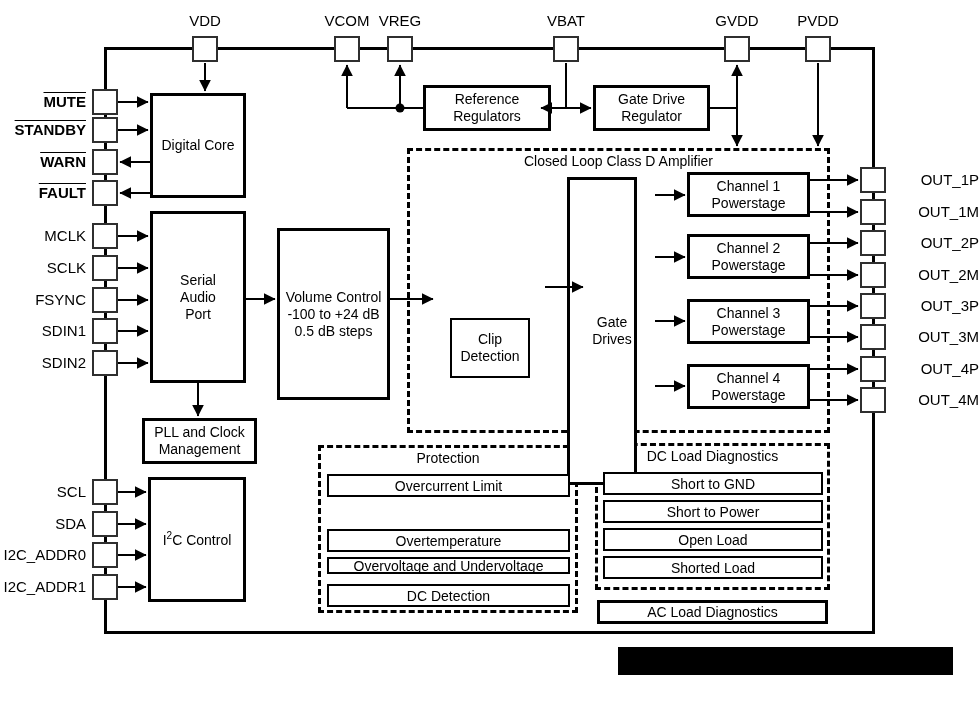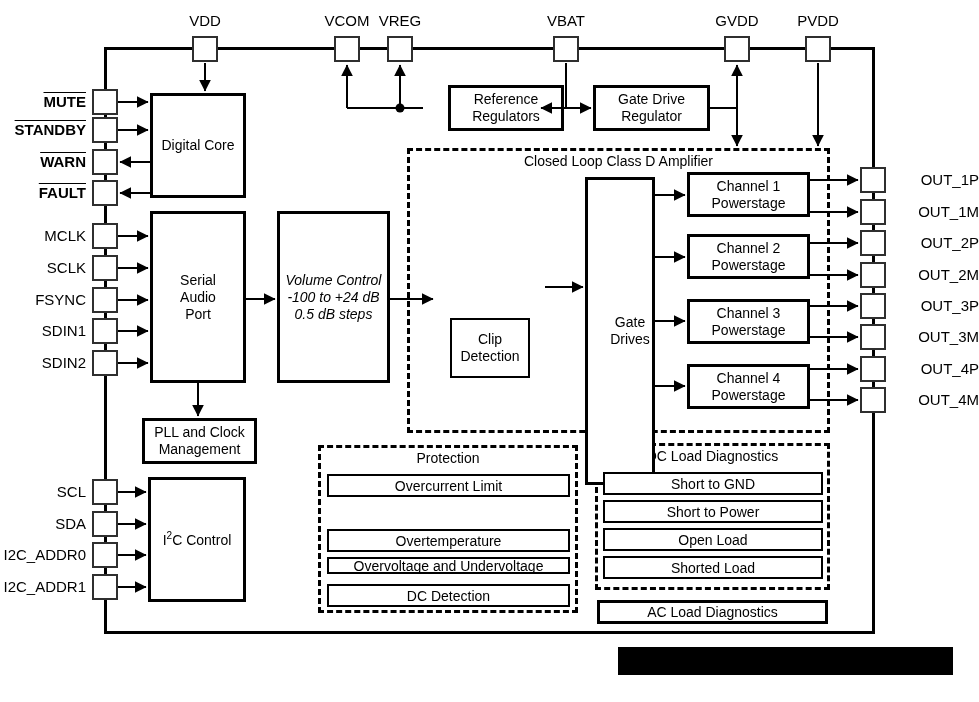--- a/index.html
+++ b/index.html
@@ -108,52 +108,52 @@
   <div class="blk" style="left:150px;top:93px;width:96px;height:105px;">
     <span>Digital Core</span>
   </div>
 
   <div class="blk" style="left:150px;top:211px;width:96px;height:172px;">
     <span>Serial</span>
     <span>Audio</span>
     <span>Port</span>
   </div>
 
-  <div class="blk" style="left:277px;top:211px;width:113px;height:172px;font-style:italic;">
+  <div class="blk" style="left:277px;top:228px;width:113px;height:172px;">
     <span>Volume Control</span>
     <span>-100 to +24 dB</span>
     <span>0.5 dB steps</span>
   </div>
 
   <div class="blk" style="left:142px;top:418px;width:115px;height:46px;">
     <span>PLL and Clock</span>
     <span>Management</span>
   </div>
 
   <div class="blk" style="left:148px;top:477px;width:98px;height:125px;">
     <span><span>I</span><span class="sup2">2</span><span>C Control</span></span>
   </div>
 
-  <div class="blk" style="left:423px;top:85px;width:116px;height:46px;margin-left:25px;">
+  <div class="blk" style="left:423px;top:85px;width:128px;height:46px;">
     <span>Reference</span>
     <span>Regulators</span>
   </div>
 
   <div class="blk" style="left:593px;top:85px;width:117px;height:46px;">
     <span>Gate Drive</span>
     <span>Regulator</span>
   </div>
 
 
   <div class="blk thin" style="left:450px;top:318px;width:80px;height:60px;">
     <span>Clip</span>
     <span>Detection</span>
   </div>
 
-  <div class="blk" style="left:585px;top:177px;width:70px;height:308px;padding-left:20px;">
+  <div class="blk" style="left:567px;top:177px;width:70px;height:308px;padding-left:20px;">
     <span>Gate</span>
     <span>Drives</span>
   </div>
 
   <div class="blk" style="left:687px;top:172px;width:123px;height:45px;">
     <span>Channel 1</span>
     <span>Powerstage</span>
   </div>
   <div class="blk" style="left:687px;top:234px;width:123px;height:45px;">
     <span>Channel 2</span>

